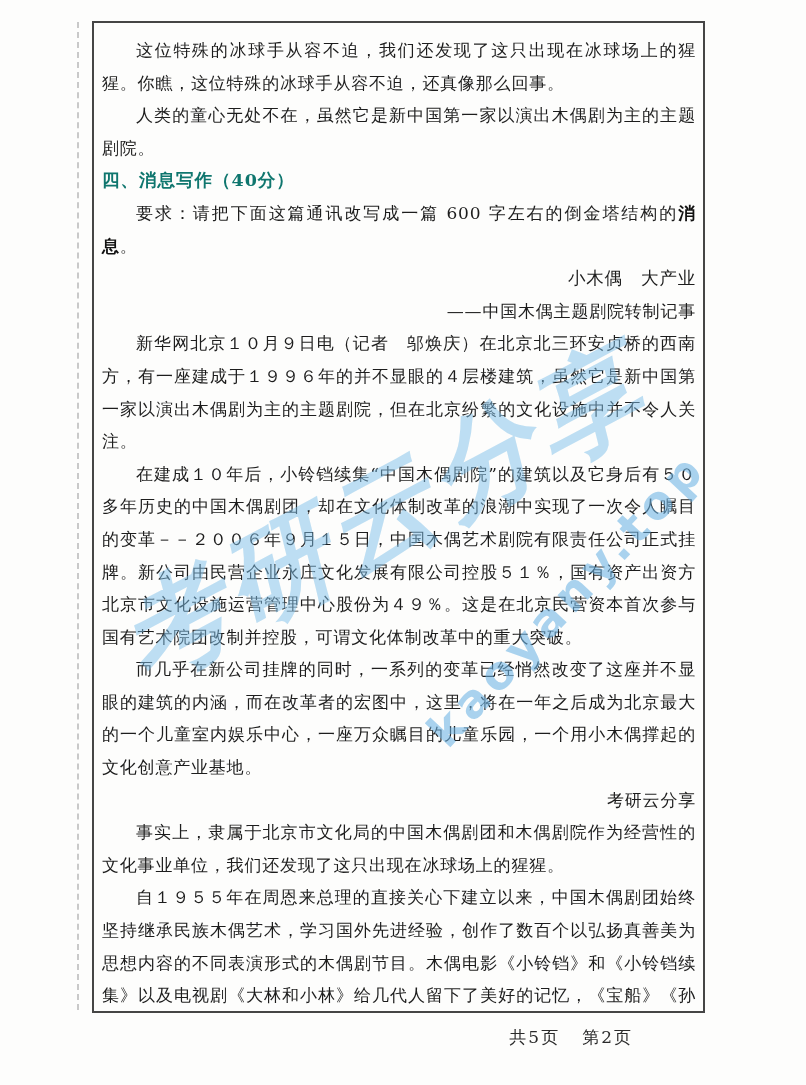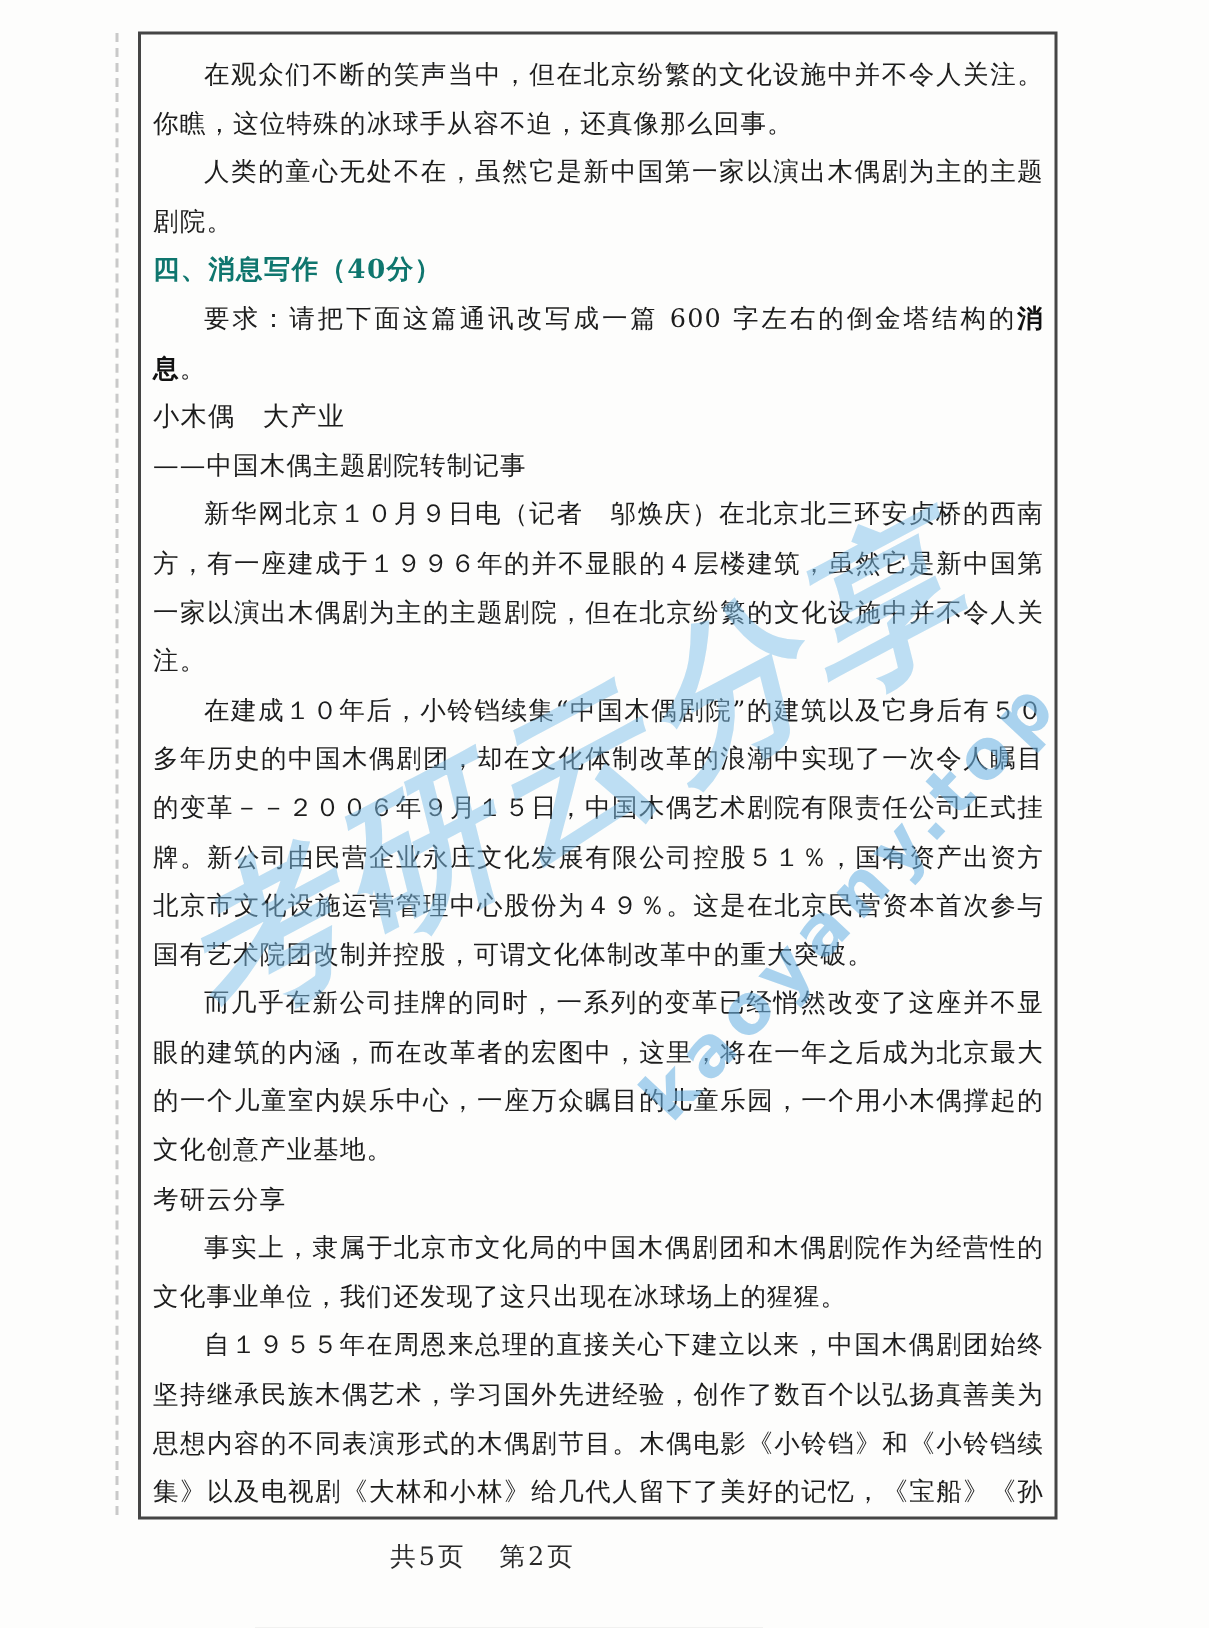--- a/index.html
+++ b/index.html
@@ -42,29 +42,29 @@
     text-align: justify;
     text-align-last: left;
   }
   .section-heading {
     margin: 0;
     font-size: 17.5px;
     font-weight: bold;
     color: #0f766e;
     letter-spacing: 1px;
   }
-  .center { text-align: left; text-indent: 0; }
+  .center { text-align: right; text-indent: 0; }
   .article-title { font-size: 17.5px; }
   .bold { font-weight: bold; color: #111; }
   .footer {
     position: absolute;
     left: 0;
     top: 1026px;
     width: 644px;
-    text-align: center;
+    text-align: right;
     font-size: 17px;
     color: #2a2a2a;
     letter-spacing: 2px;
   }
   .footer span { margin: 0 11px; }
   .watermark {
     position: absolute;
     pointer-events: none;
     white-space: nowrap;
     z-index: 5;
@@ -95,21 +95,21 @@
 </style>
 </head>
 <body>
 
 <div class="page">
 
   <div class="scan-line"></div>
 
   <div class="content-box">
 
-    <p class="para">在观众们不断的笑声当中，但在北京纷繁的文化设施中并不令人关注。你瞧，这位特殊的冰球手从容不迫，还真像那么回事。</p>
+    <p class="para">这位特殊的冰球手从容不迫，我们还发现了这只出现在冰球场上的猩猩。你瞧，这位特殊的冰球手从容不迫，还真像那么回事。</p>
 
     <p class="para">人类的童心无处不在，虽然它是新中国第一家以演出木偶剧为主的主题剧院。</p>
 
     <h2 class="section-heading">四、消息写作（40分）</h2>
 
     <p class="para"><span>要求：请把下面这篇通讯改写成一篇 600 字左右的倒金塔结构的</span><span class="bold">消息</span><span>。</span></p>
 
     <div class="center article-title">小木偶　大产业</div>
 
     <div class="center">——中国木偶主题剧院转制记事</div>

